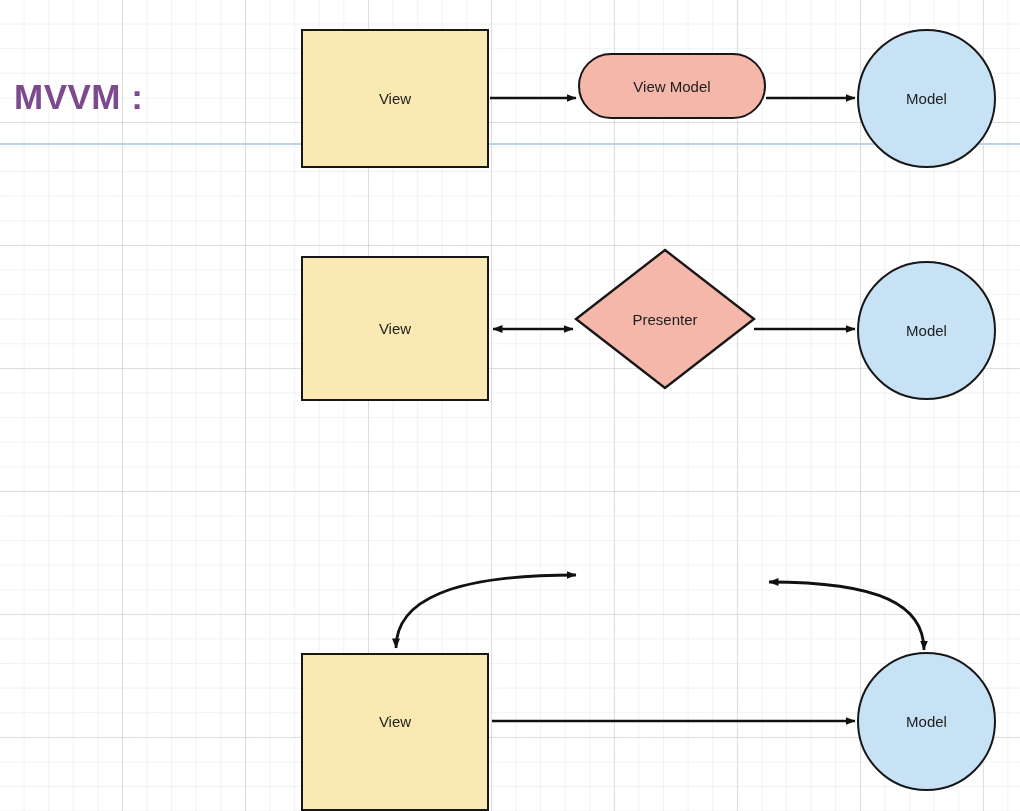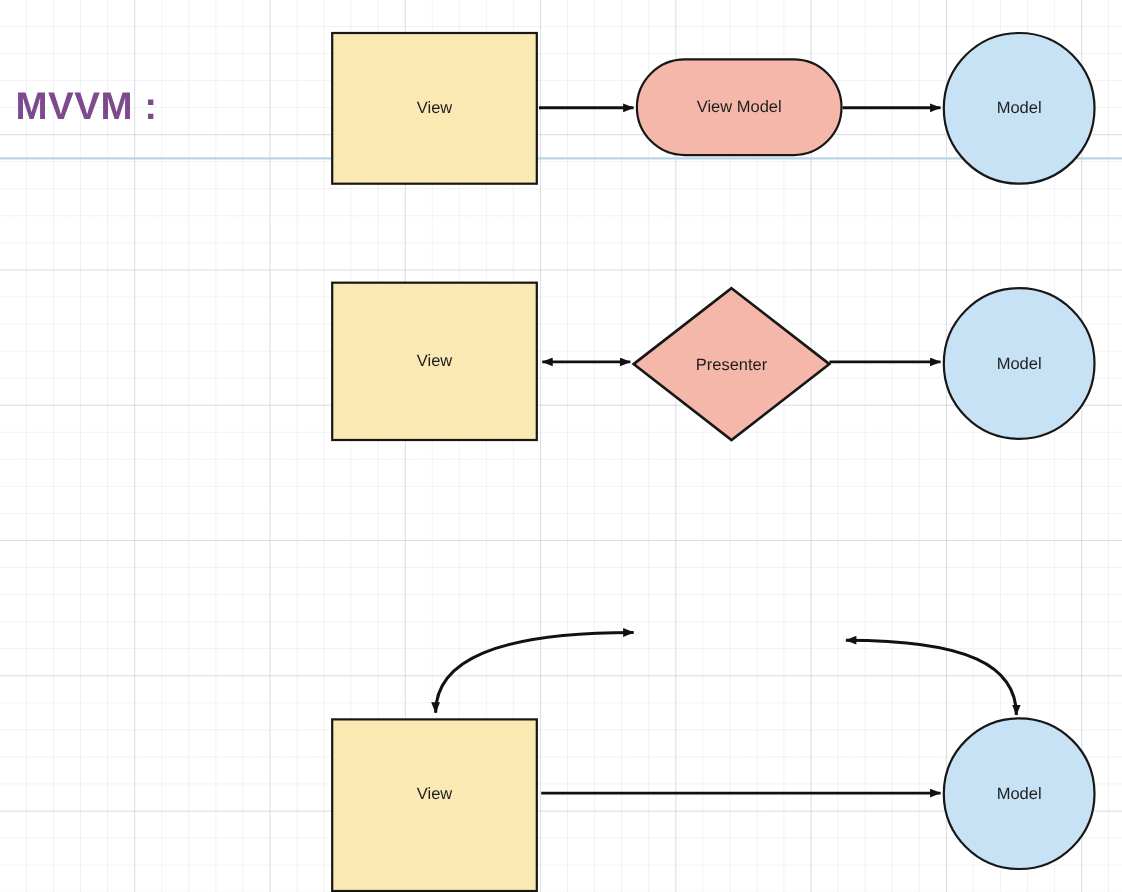--- a/index.html
+++ b/index.html
@@ -150,34 +150,34 @@
       <line x1="492" y1="721" x2="855" y2="721" stroke="#111111" stroke-width="2.6" marker-end="url(#arrowEnd)"></line>
     </g>
   </svg>
 
   <div class="row-label" style="left:14px; top:77px;">MVVM :</div>
 
   <div class="node node-rect" style="left:301px; top:29px; width:188px; height:139px;">
     <span>View</span>
   </div>
 
-  <div class="node node-round" style="left:578px; top:53px; width:188px; height:89px;align-items:center;">
+  <div class="node node-round" style="left:578px; top:53px; width:188px; height:66px;align-items:center;">
     <span>View Model</span>
   </div>
 
   <div class="node node-circle" style="left:857px; top:29px; width:139px; height:139px;">
     <span>Model</span>
   </div>
 
 
   <div class="node node-rect" style="left:301px; top:256px; width:188px; height:145px;">
     <span>View</span>
   </div>
 
-  <div class="node node-poly" style="left:574px; top:260px; width:182px; height:142px;">
+  <div class="node node-poly" style="left:574px; top:248px; width:182px; height:142px;">
     <svg width="182" height="142" viewBox="0 0 182 142" xmlns="http://www.w3.org/2000/svg">
       <polygon points="91,2 180,71 91,140 2,71" fill="#f4b7a9" stroke="#171717" stroke-width="2.4"></polygon>
     </svg>
     <span class="poly-label">Presenter</span>
   </div>
 
   <div class="node node-circle" style="left:857px; top:261px; width:139px; height:139px;">
     <span>Model</span>
   </div>
 

